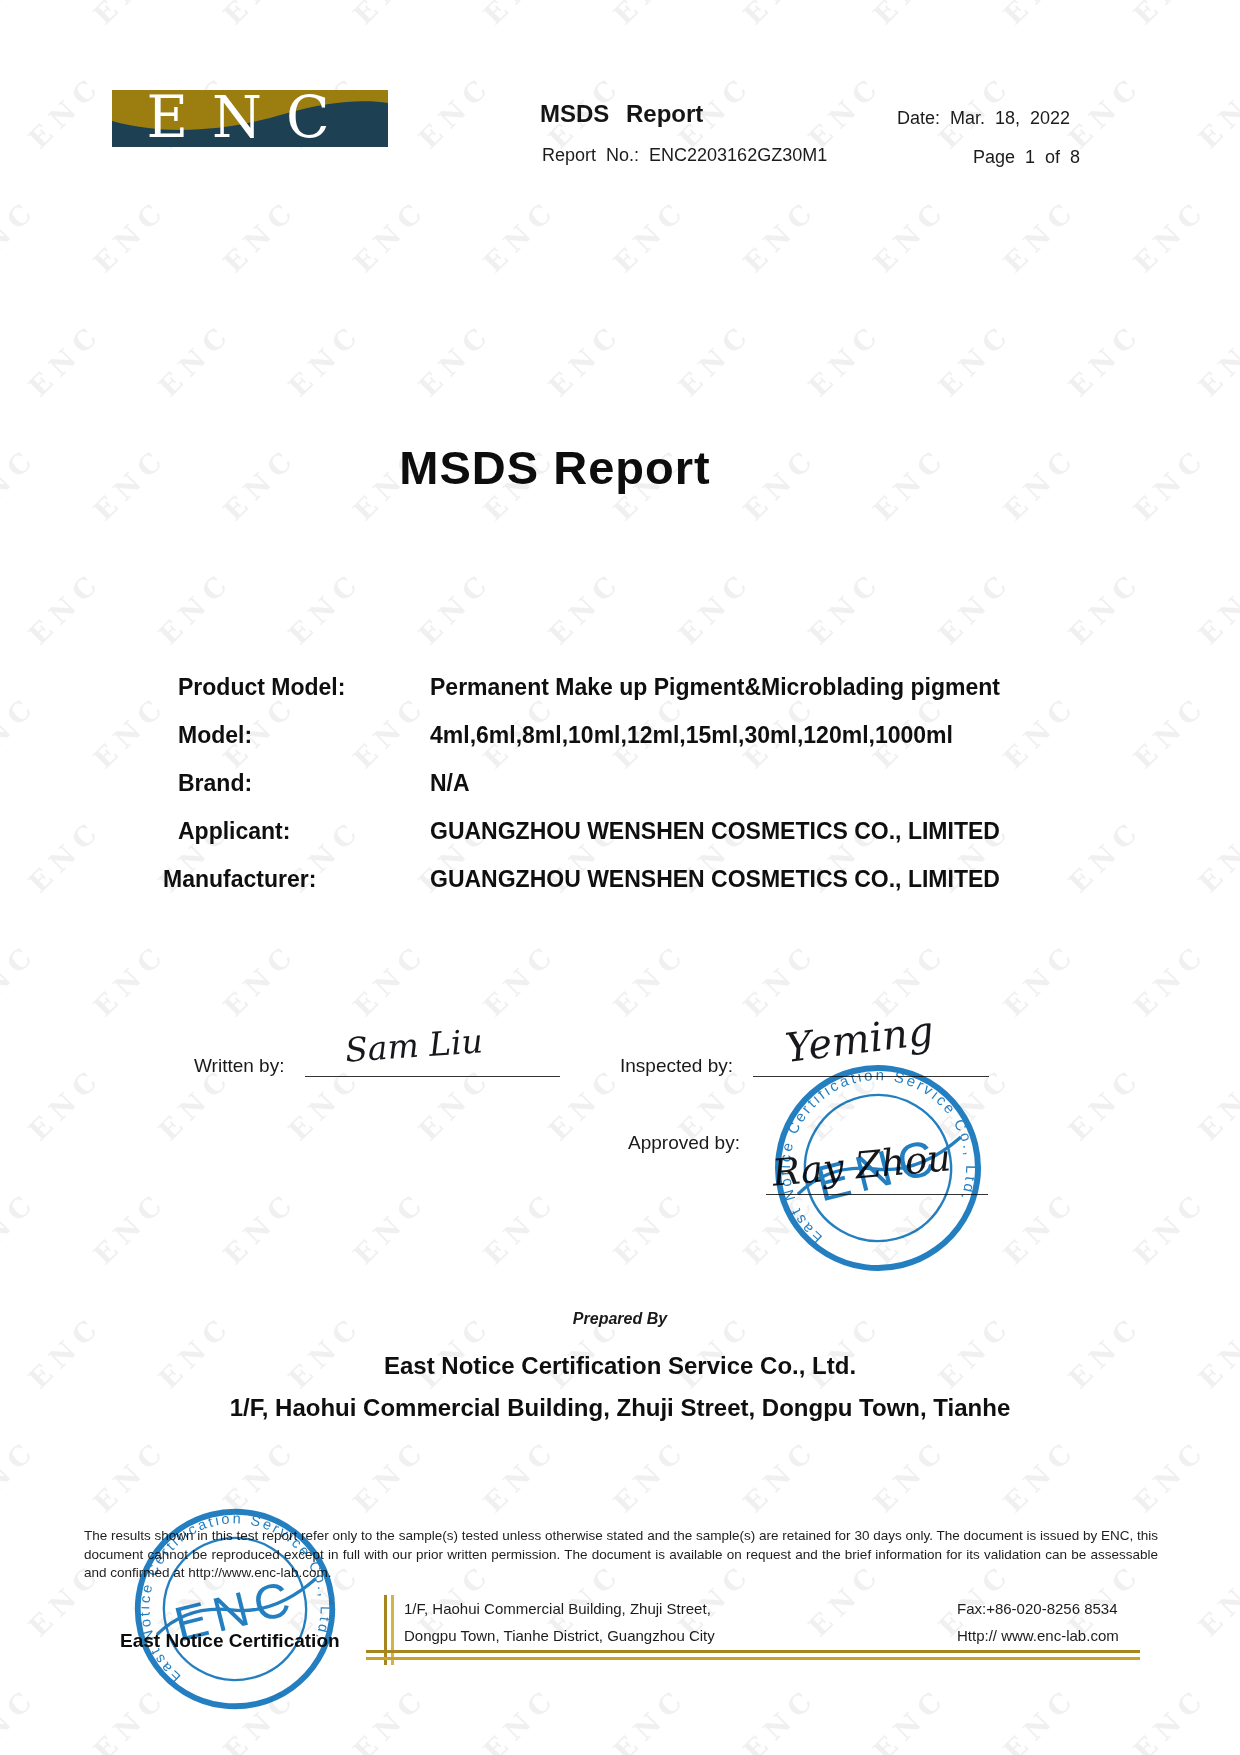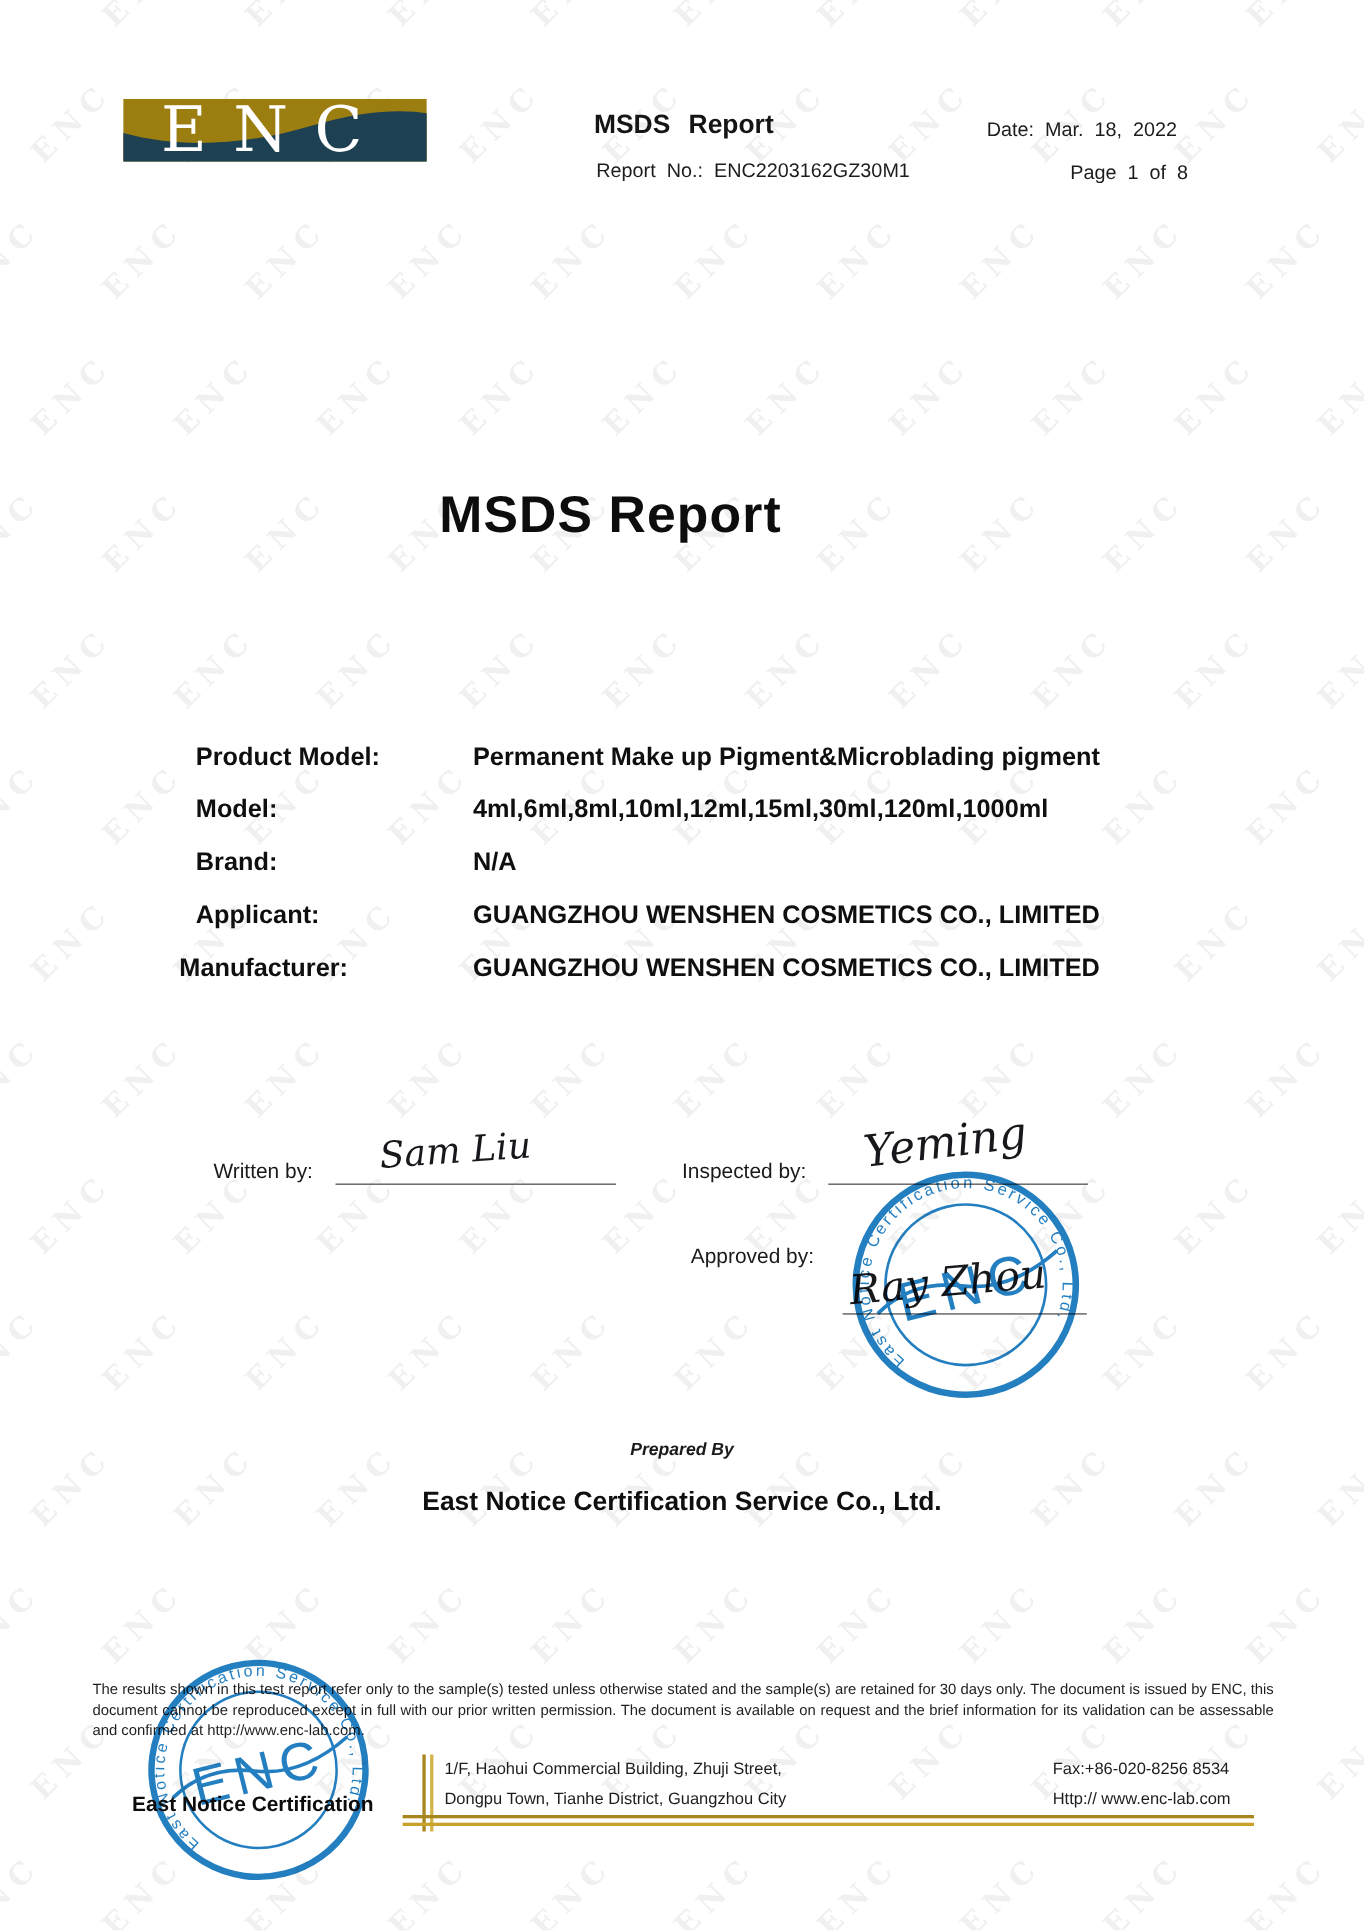--- a/index.html
+++ b/index.html
@@ -271,20 +271,21 @@
       <circle class="s-outer" cx="0" cy="0" r="100"></circle>
       <circle class="s-inner" cx="0" cy="0" r="73"></circle>
       <text class="s-ring"><textPath href="#ringPath" startOffset="4">East Notice Certification Service Co., Ltd.</textPath></text>
       <text class="s-enc" x="0" y="19" text-anchor="middle">ENC</text>
       <path class="s-wave" d="M -84 6 Q -46 -16 -4 0 T 88 -10"></path>
     </g>
   </svg>
 
   <div class="abs prep-by center-block z2" style="left:70px;top:1310px;width:1100px;">Prepared By</div>
   <div class="abs prep-co center-block z2" style="left:70px;top:1352px;width:1100px;">East Notice Certification Service Co., Ltd.</div>
+  <div class="abs prep-co center-block z2" style="left:70px;top:1394px;width:1100px;">1/F, Haohui Commercial Building, Zhuji Street, Dongpu Town, Tianhe</div>
 
   <div class="abs disc z2" style="left:84px;top:1527px;width:1074px;">The results shown in this test report refer only to the sample(s) tested unless otherwise stated and the sample(s) are retained for 30 days only. The document is issued by ENC, this document cannot be reproduced except in full with our prior written permission. The document is available on request and the brief information for its validation can be assessable and confirmed at http://www.enc-lab.com.</div>
 
   <svg class="stamp" style="left:128px;top:1502px;" width="214" height="214" viewBox="-110 -110 220 220">
     <g transform="rotate(-14)">
       <circle class="s-outer" cx="0" cy="0" r="100"></circle>
       <circle class="s-inner" cx="0" cy="0" r="73"></circle>
       <text class="s-ring"><textPath href="#ringPath" startOffset="4">East Notice Certification Service Co., Ltd.</textPath></text>
       <text class="s-enc" x="0" y="19" text-anchor="middle">ENC</text>
       <path class="s-wave" d="M -84 6 Q -46 -16 -4 0 T 88 -10"></path>

